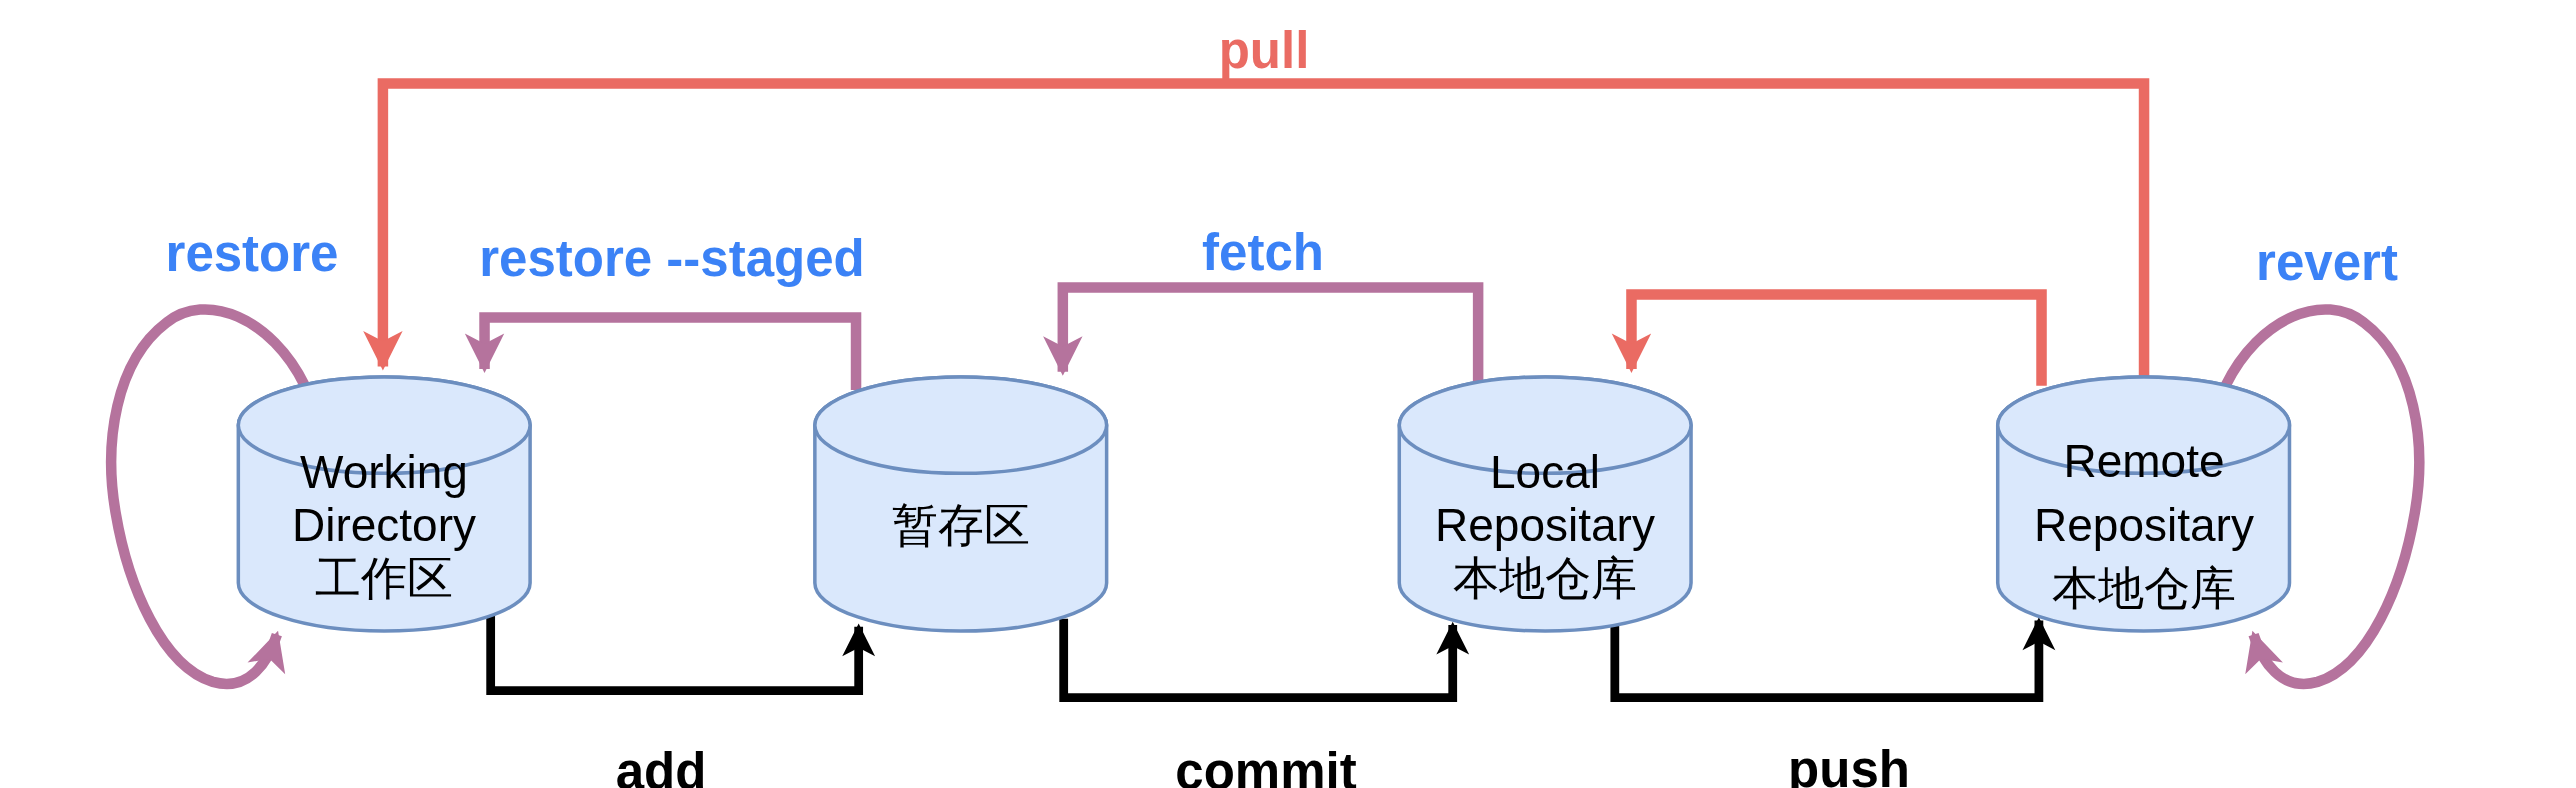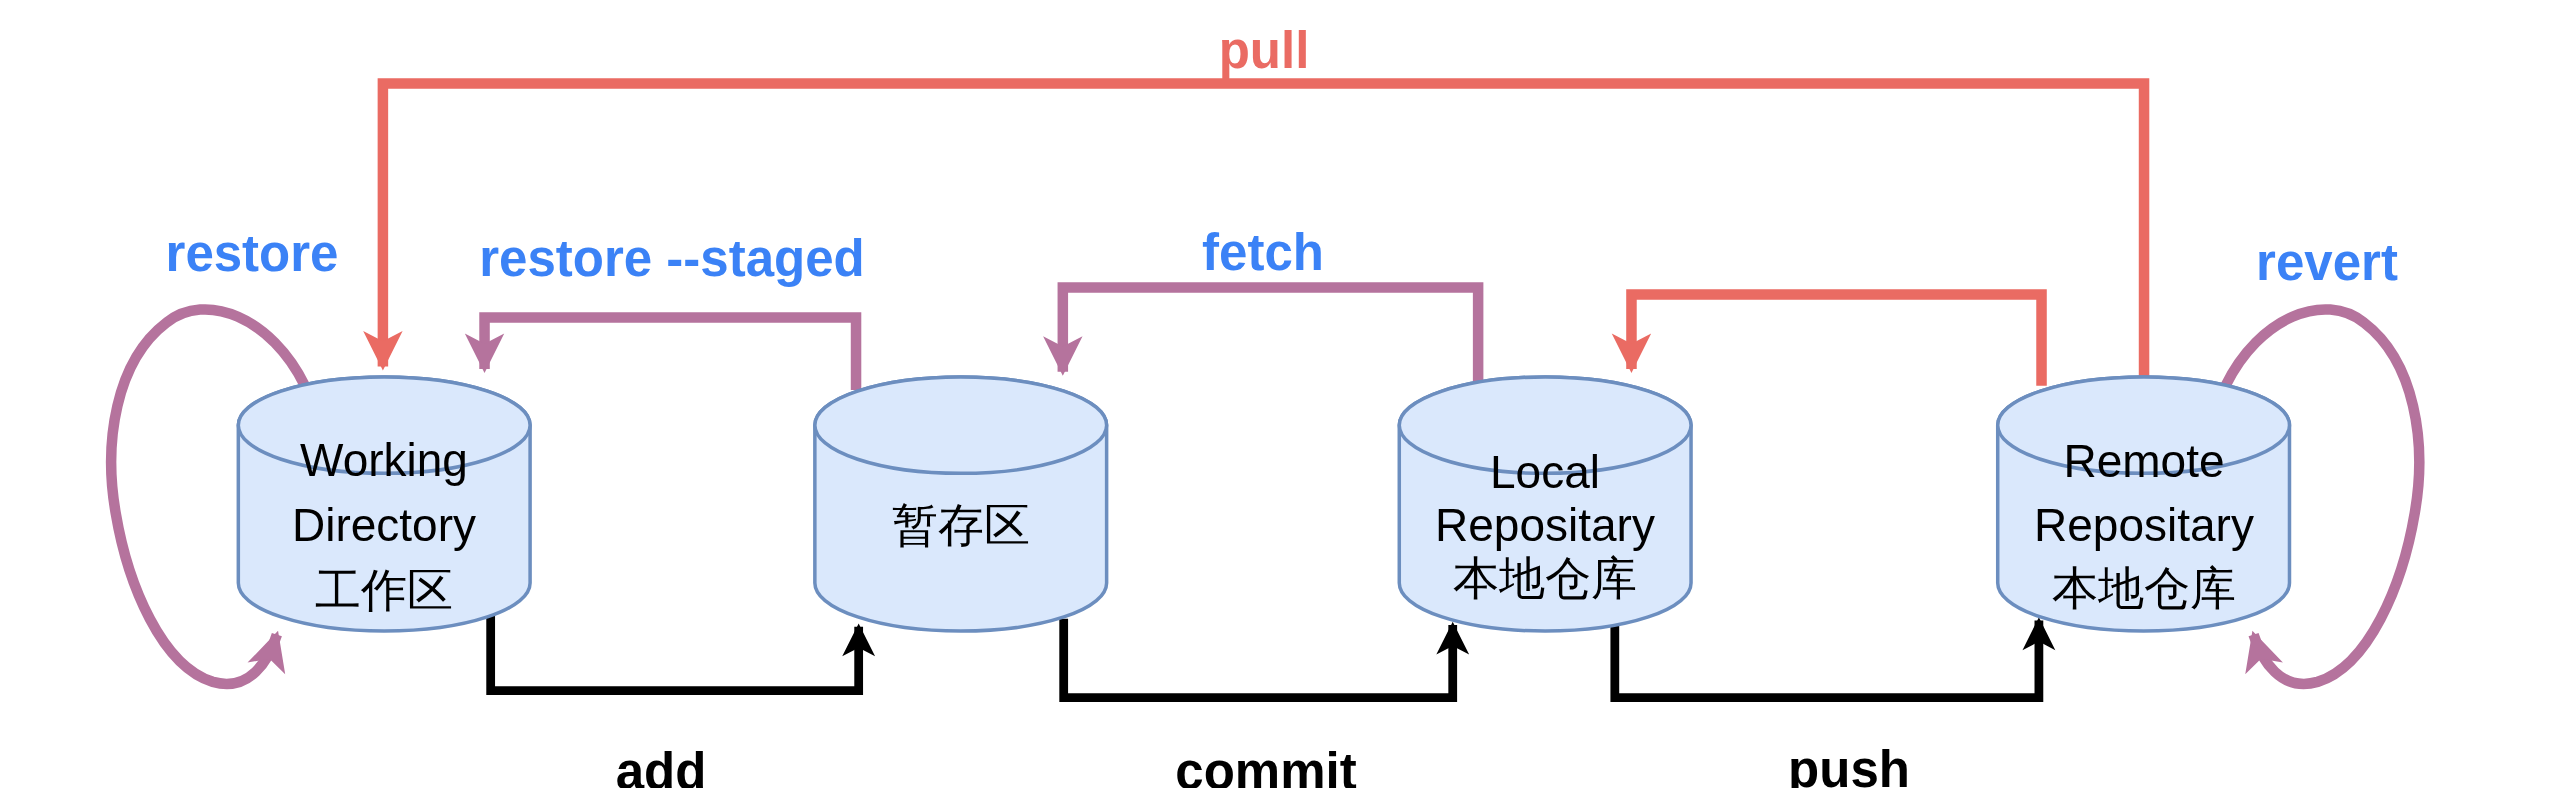--- a/index.html
+++ b/index.html
@@ -106,21 +106,21 @@
       <path d="M 1597,485 A 166.5 55 0 0 1 1930,485 L 1930,665 A 166.5 55 0 0 1 1597,665 Z" fill="#DAE8FC" stroke="#6C8EBF" stroke-width="4"></path>
       <ellipse cx="1763.5" cy="485" rx="166.5" ry="55" fill="#DAE8FC" stroke="#6C8EBF" stroke-width="4"></ellipse>
     </g>
 
     <g>
       <path d="M 2280,485 A 166.5 55 0 0 1 2613,485 L 2613,665 A 166.5 55 0 0 1 2280,665 Z" fill="#DAE8FC" stroke="#6C8EBF" stroke-width="4"></path>
       <ellipse cx="2446.5" cy="485" rx="166.5" ry="55" fill="#DAE8FC" stroke="#6C8EBF" stroke-width="4"></ellipse>
     </g>
   </svg>
 
-  <div class="node-label" style="left:238px;gap:12px;">
+  <div class="node-label" style="left:238px;">
     <span>Working</span>
     <span>Directory</span>
     <span>工作区</span>
   </div>
   <div class="node-label" style="left:815px;">
     <span>暂存区</span>
   </div>
   <div class="node-label" style="left:1399px;">
     <span>Local</span>
     <span>Repositary</span>

